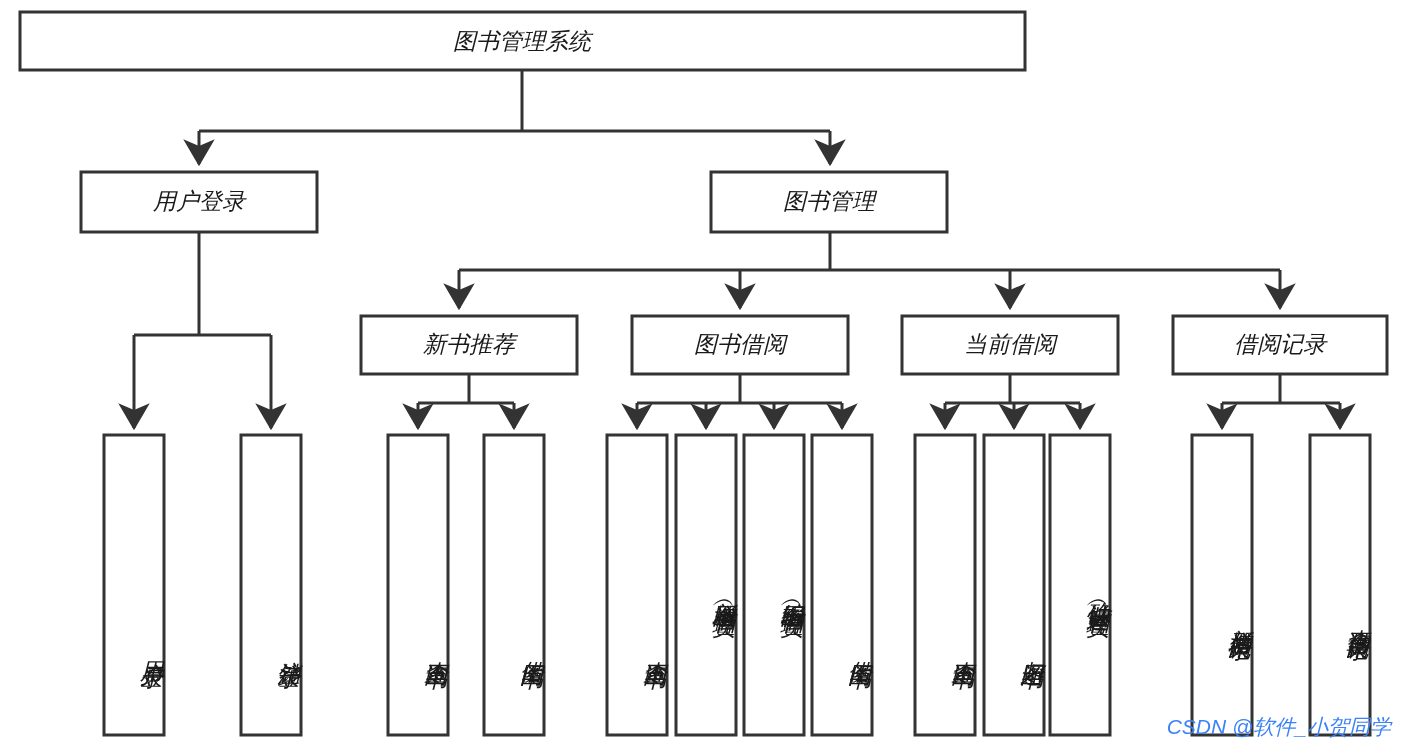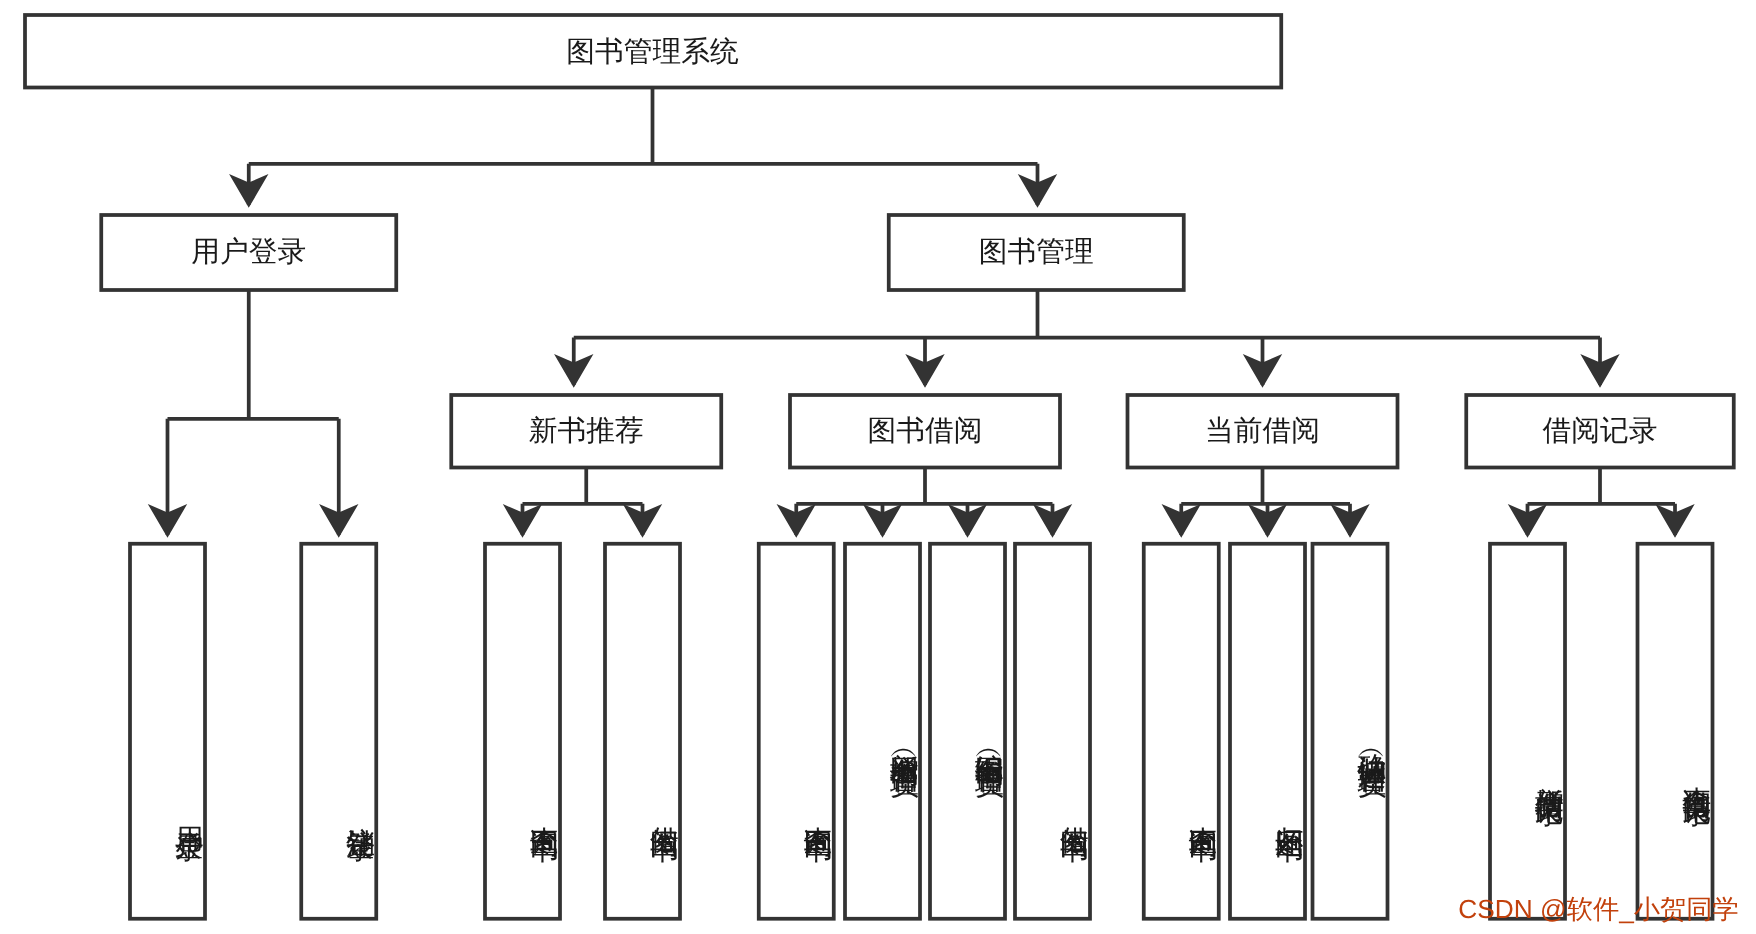--- a/index.html
+++ b/index.html
@@ -9,20 +9,21 @@
   }
   body {
     font-family: "Liberation Sans", "DejaVu Sans", sans-serif;
   }
   #stage {
     position: relative;
     width: 1405px;
     height: 747px;
     background: #ffffff;
     overflow: hidden;
+    font-style: italic;
   }
   svg.diagram {
     position: absolute;
     left: 0;
     top: 0;
     width: 1405px;
     height: 747px;
   }
   .node-rect {
     fill: #ffffff;
@@ -60,21 +61,21 @@
     justify-content: center;
     white-space: nowrap;
     pointer-events: none;
   }
   .watermark {
     position: absolute;
     right: 14px;
     bottom: 6px;
     font-family: "Liberation Sans", "DejaVu Sans", sans-serif;
     font-size: 21px;
-    color: #c2410c;
+    color: #3b82f6;
     white-space: nowrap;
     pointer-events: none;
   }
 </style>
 </head>
 <body>
 
 <div id="stage">
 
   <svg class="diagram" viewBox="0 0 1405 747">

